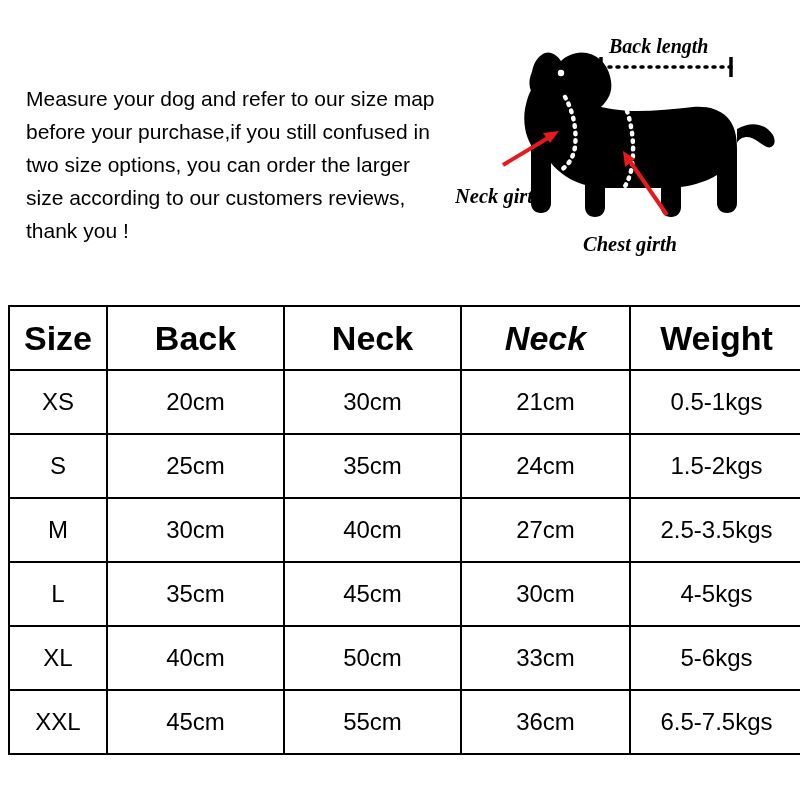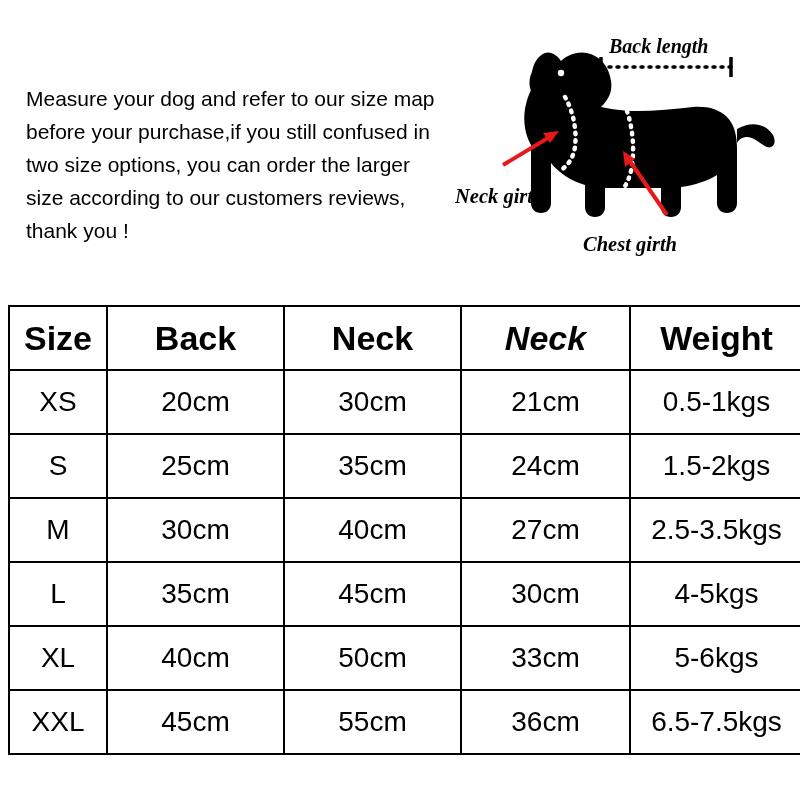--- a/index.html
+++ b/index.html
@@ -71,21 +71,21 @@
     font-family: "Liberation Sans", sans-serif;
     color: #000000;
     height: 62px;
     padding: 0;
   }
   .size-table th {
     font-size: 34px;
     font-weight: bold;
   }
   .size-table td {
-    font-size: 28px;
+    font-size: 24px;
     font-weight: normal;
   }
   .col-size   { width: 96px; }
   .col-back   { width: 175px; margin-top: 40px; }
   .col-chest  { width: 175px; }
   .col-neck   { width: 167px; font-style: italic; }
   .col-weight { width: 171px; }
 </style>
 </head>
 <body>

